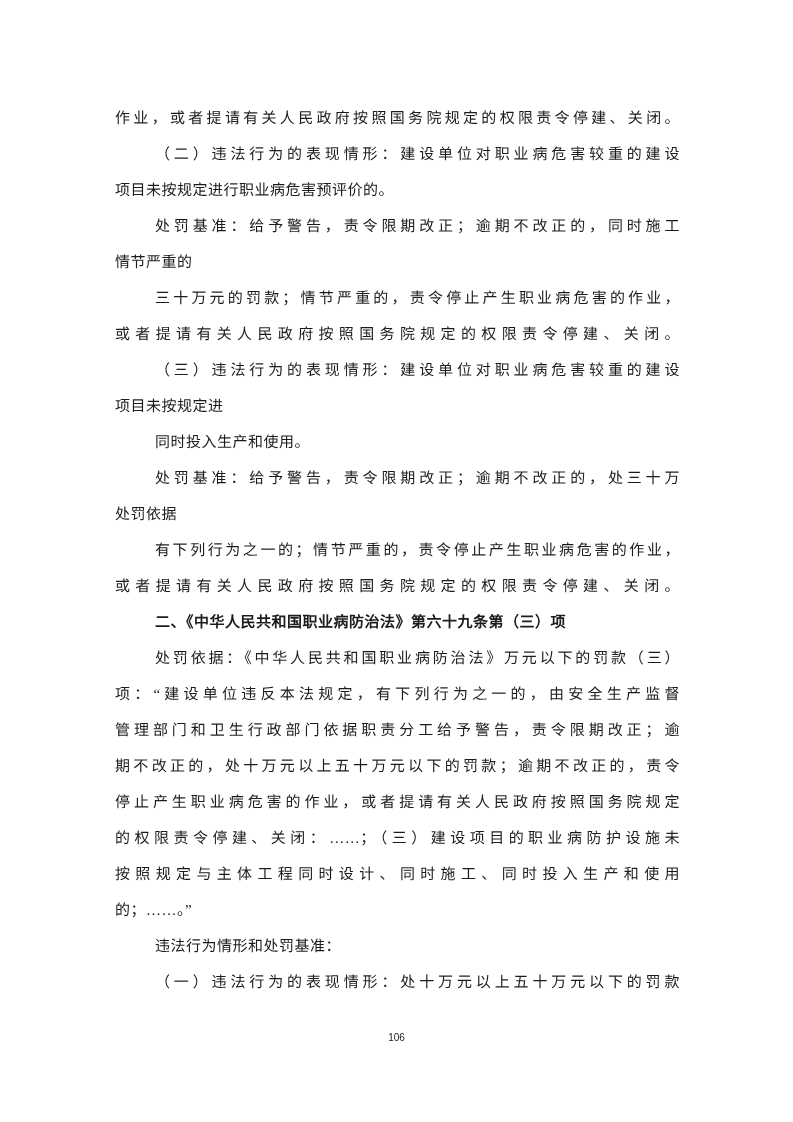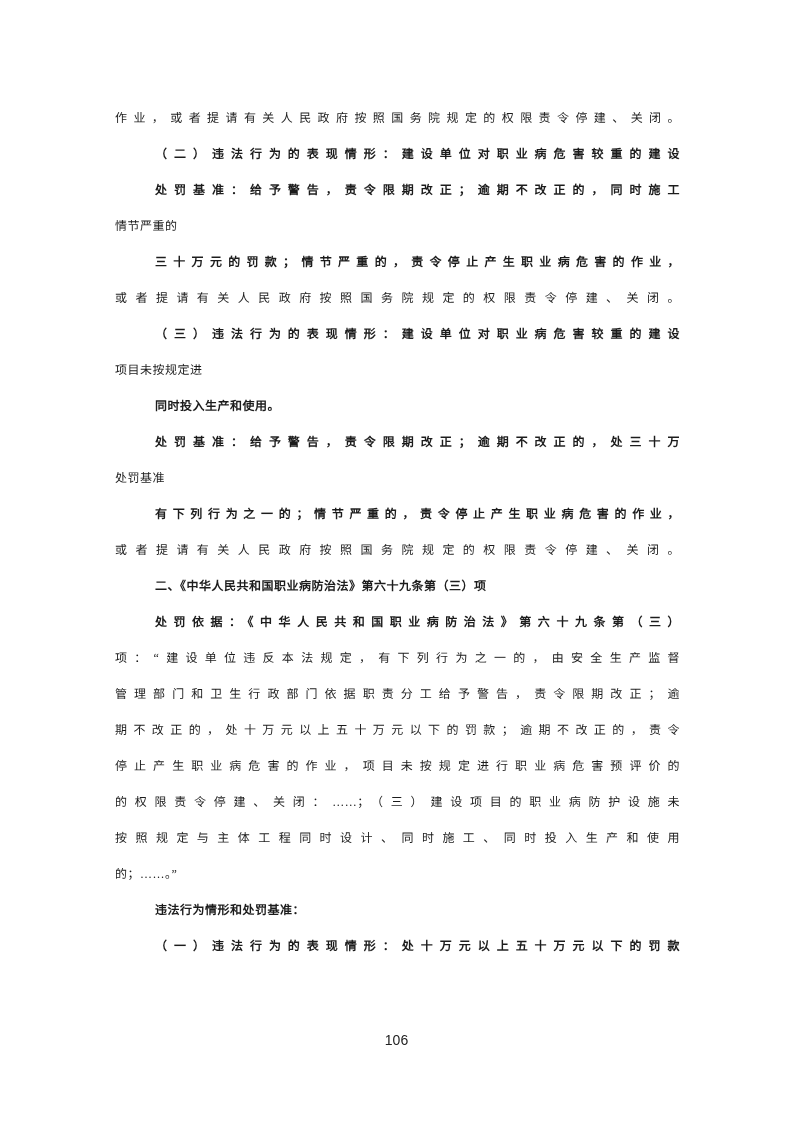--- a/index.html
+++ b/index.html
@@ -17,74 +17,74 @@
     font-family: "Liberation Serif", "DejaVu Serif", serif;
     color: #1c1c1c;
   }
   .text-block {
     position: absolute;
     left: 115px;
     top: 100px;
     width: 565px;
   }
   .line {
-    font-size: 12px;
+    font-size: 15px;
     line-height: 36px;
     height: 36px;
     white-space: nowrap;
     text-align: justify;
     text-justify: inter-character;
     letter-spacing: 0.5px;
   }
   .line.full {
     text-align-last: justify;
     white-space: normal;
   }
   .line.indent {
     text-indent: 40px;
-    font-weight: bold;
   }
   .line.bold {
     font-weight: bold;
   }
   .footer {
     position: absolute;
     left: 0;
     top: 1032px;
     width: 100%;
     text-align: center;
-    font-size: 14px;
+    font-size: 10px;
     color: #222222;
     font-family: "Liberation Sans", "DejaVu Sans", sans-serif;
   }
 </style>
 </head>
 <body>
 
 <div class="page">
   <div class="text-block">
       <div class="line full">作业，或者提请有关人民政府按照国务院规定的权限责令停建、关闭。</div>
       <div class="line indent full">（二）违法行为的表现情形：建设单位对职业病危害较重的建设</div>
+      <div class="line">项目未按规定进行职业病危害预评价的。</div>
       <div class="line indent full">处罚基准：给予警告，责令限期改正；逾期不改正的，同时施工</div>
       <div class="line">情节严重的</div>
       <div class="line indent full">三十万元的罚款；情节严重的，责令停止产生职业病危害的作业，</div>
       <div class="line full">或者提请有关人民政府按照国务院规定的权限责令停建、关闭。</div>
       <div class="line indent full">（三）违法行为的表现情形：建设单位对职业病危害较重的建设</div>
       <div class="line">项目未按规定进</div>
       <div class="line indent">同时投入生产和使用。</div>
       <div class="line indent full">处罚基准：给予警告，责令限期改正；逾期不改正的，处三十万</div>
-      <div class="line">处罚基准</div>
+      <div class="line">处罚依据</div>
       <div class="line indent full">有下列行为之一的；情节严重的，责令停止产生职业病危害的作业，</div>
       <div class="line full">或者提请有关人民政府按照国务院规定的权限责令停建、关闭。</div>
       <div class="line indent bold">二、《中华人民共和国职业病防治法》第六十九条第（三）项</div>
-      <div class="line indent full">处罚依据：《中华人民共和国职业病防治法》第六十九条第（三）</div>
+      <div class="line indent full">处罚依据：《中华人民共和国职业病防治法》万元以下的罚款（三）</div>
       <div class="line full">项：“建设单位违反本法规定，有下列行为之一的，由安全生产监督</div>
       <div class="line full">管理部门和卫生行政部门依据职责分工给予警告，责令限期改正；逾</div>
       <div class="line full">期不改正的，处十万元以上五十万元以下的罚款；逾期不改正的，责令</div>
-      <div class="line full">停止产生职业病危害的作业，项目未按规定进行职业病危害预评价的</div>
+      <div class="line full">停止产生职业病危害的作业，或者提请有关人民政府按照国务院规定</div>
       <div class="line full">的权限责令停建、关闭：……；（三）建设项目的职业病防护设施未</div>
       <div class="line full">按照规定与主体工程同时设计、同时施工、同时投入生产和使用</div>
       <div class="line">的；……。”</div>
       <div class="line indent">违法行为情形和处罚基准：</div>
       <div class="line indent full">（一）违法行为的表现情形：处十万元以上五十万元以下的罚款</div>
     </div>
   <div class="footer">
     <span>106</span>
   </div>
 </div>

